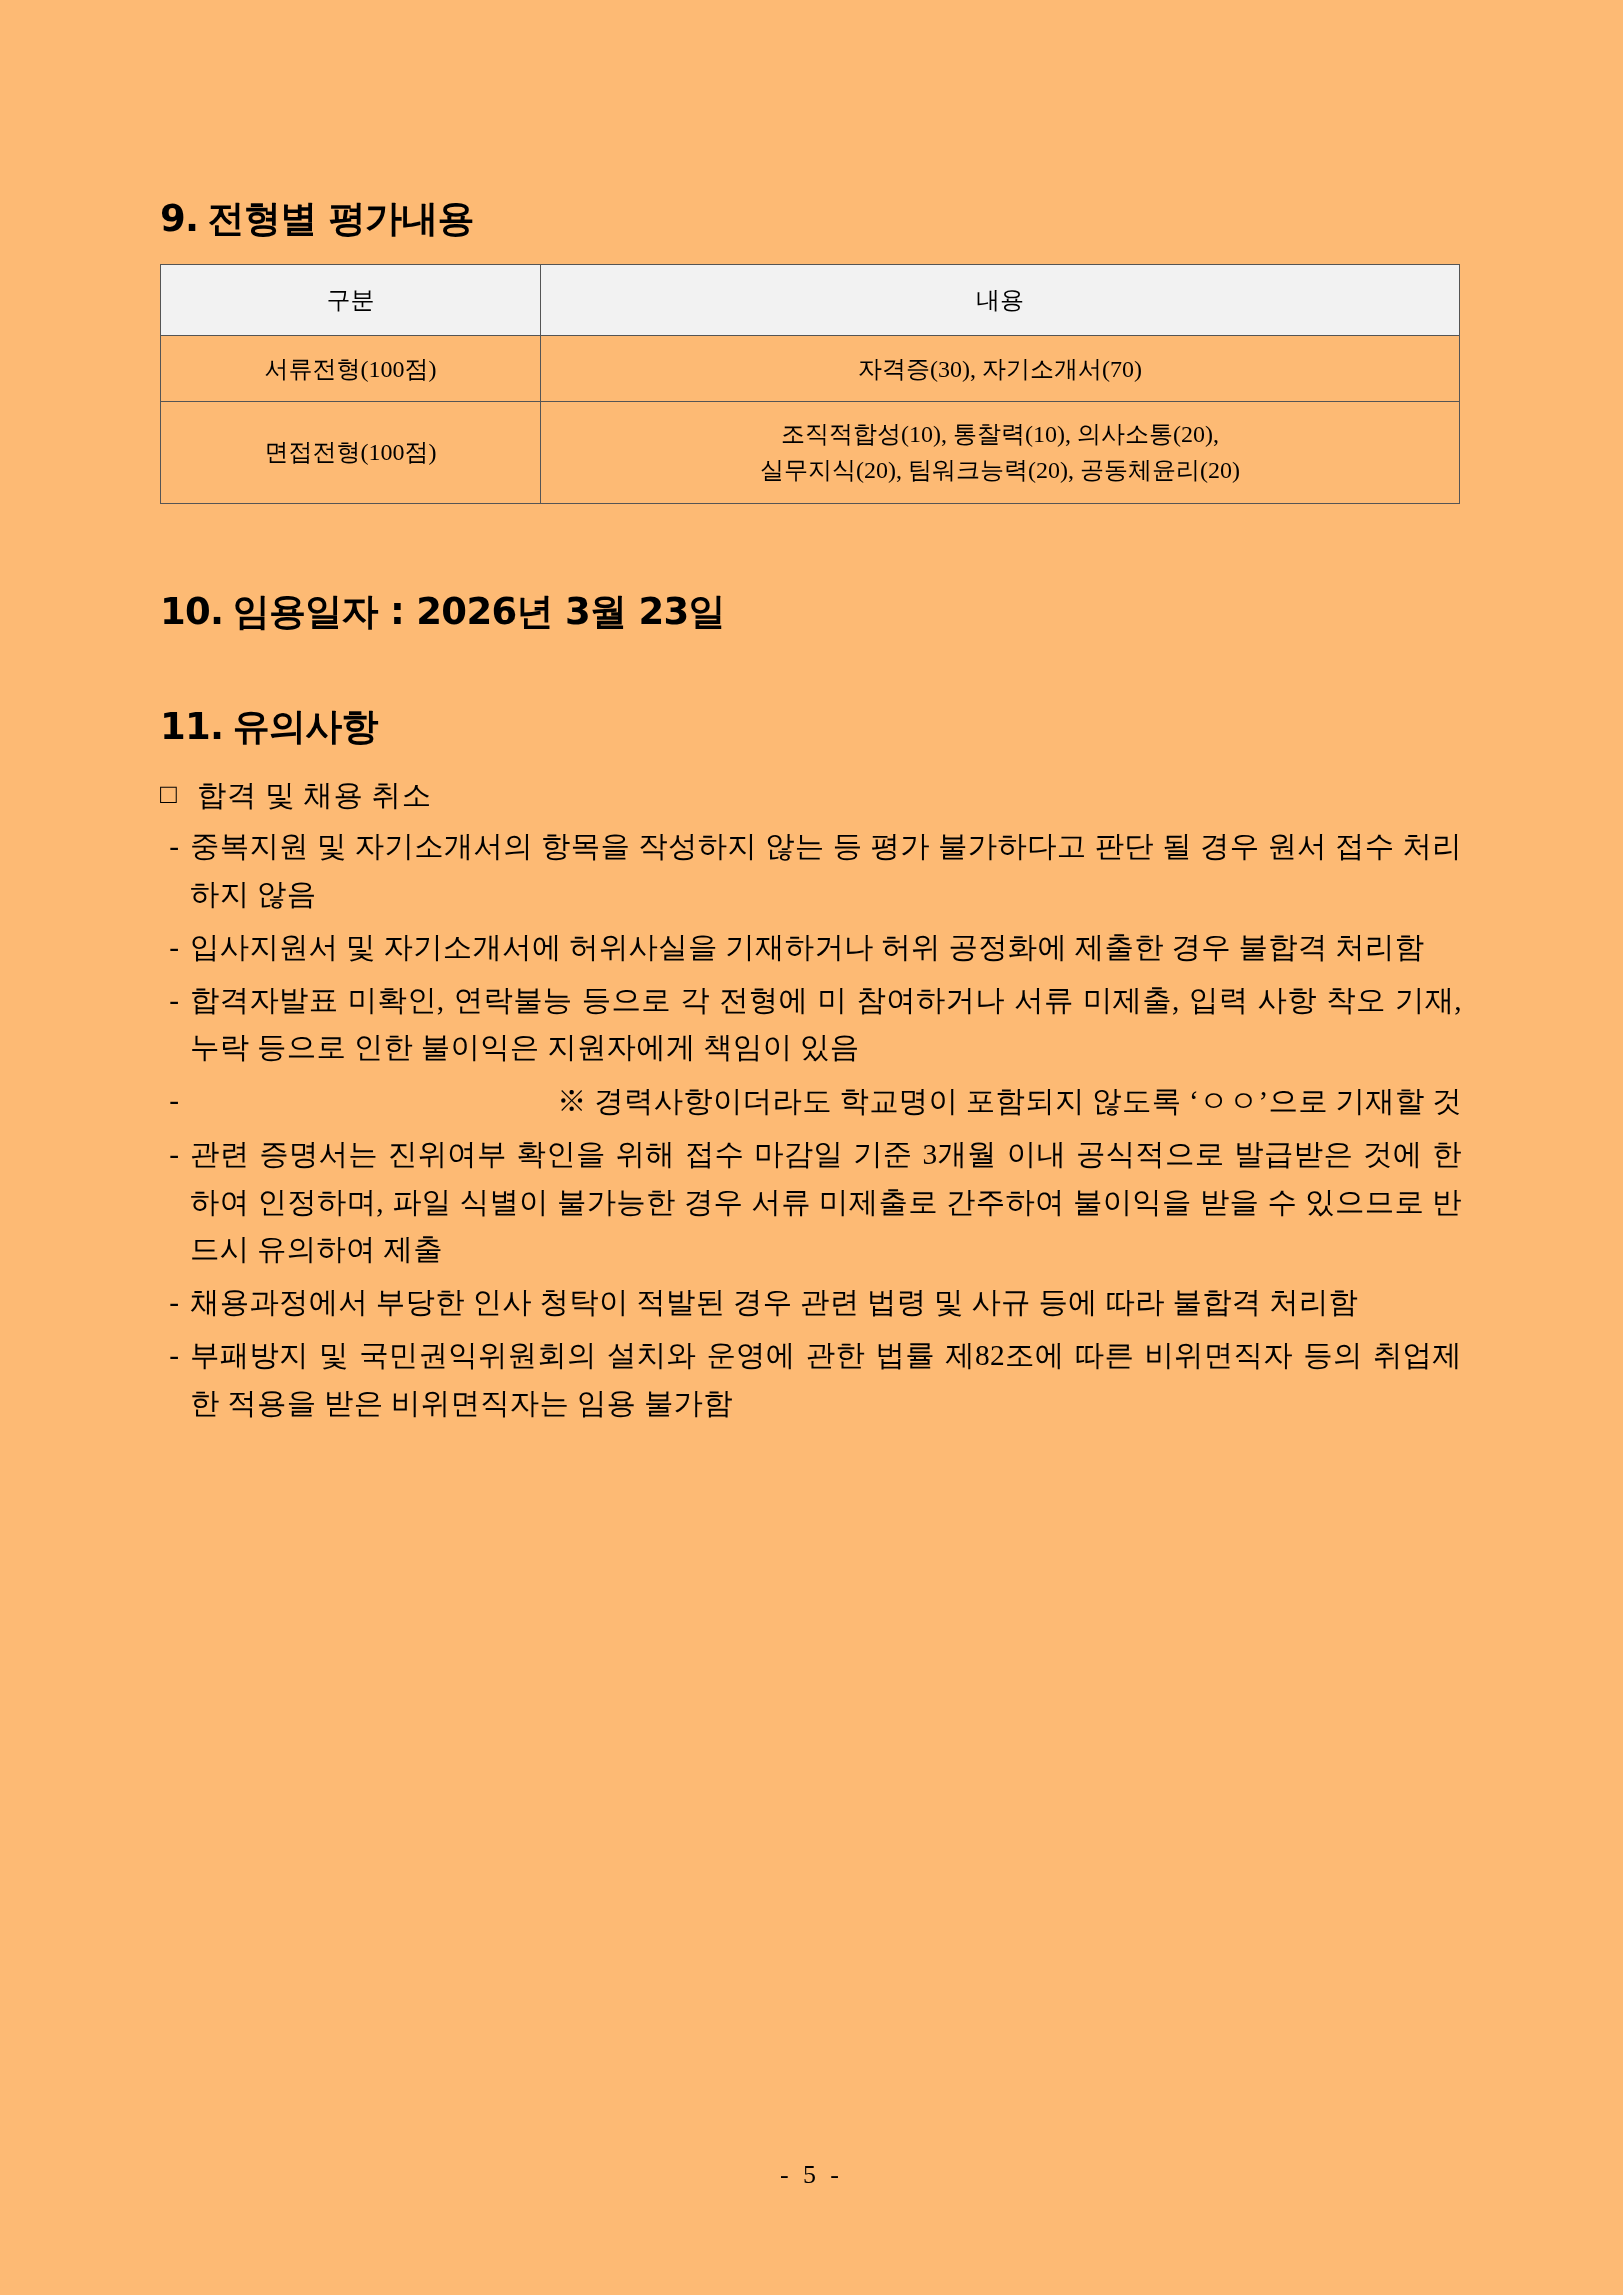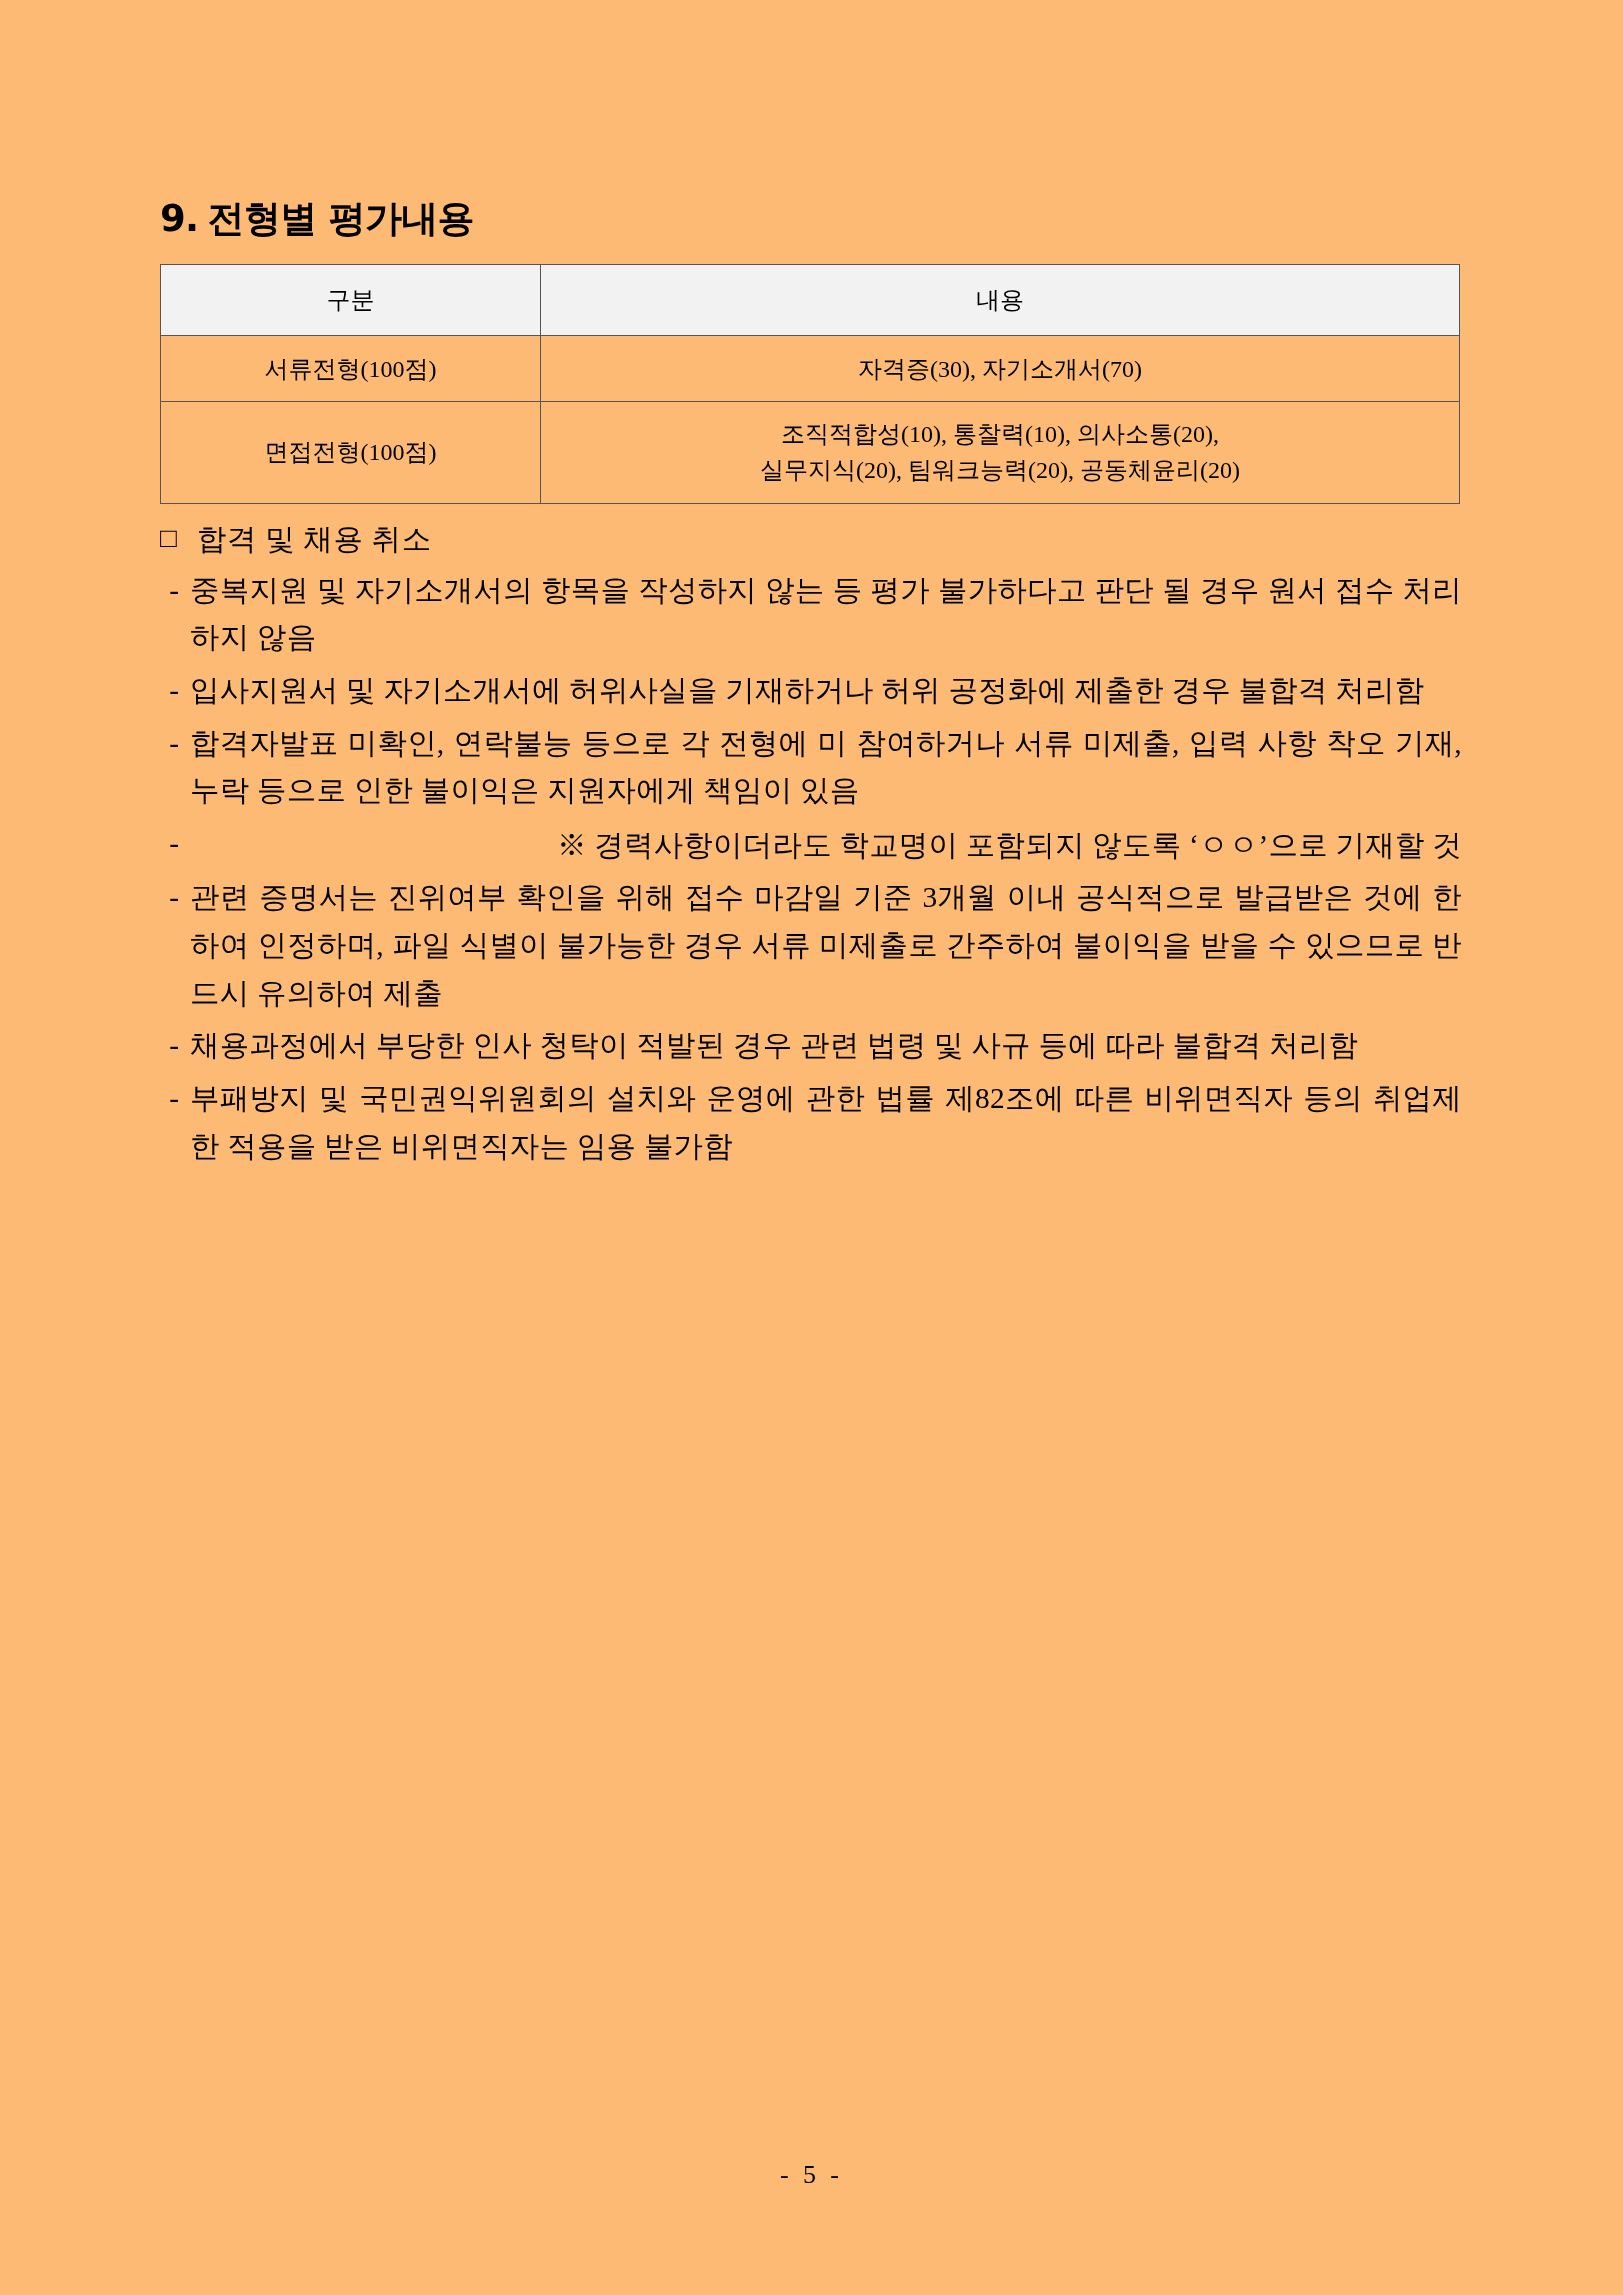--- a/index.html
+++ b/index.html
@@ -169,21 +169,27 @@
         <tr>
           <td>면접전형(100점)</td>
           <td class="cell-multi">
             <span class="line">조직적합성(10),  통찰력(10),  의사소통(20),</span>
             <span class="line">실무지식(20),  팀워크능력(20),  공동체윤리(20)</span>
           </td>
         </tr>
       </tbody>
     </table>
 
-
+    <h2 class="section-heading heading-gap-top">
+      <span class="num">10.</span><span>임용일자 : 2026년 3월 23일</span>
+    </h2>
+
+    <h2 class="section-heading" style="margin-top:69px;">
+      <span class="num">11.</span><span>유의사항</span>
+    </h2>
 
     <div class="notice-block">
 
       <div class="box-item">
         <span class="marker">□</span>
         <span class="txt">합격 및 채용 취소</span>
       </div>
 
       <ul class="dash-list">
         <li>

